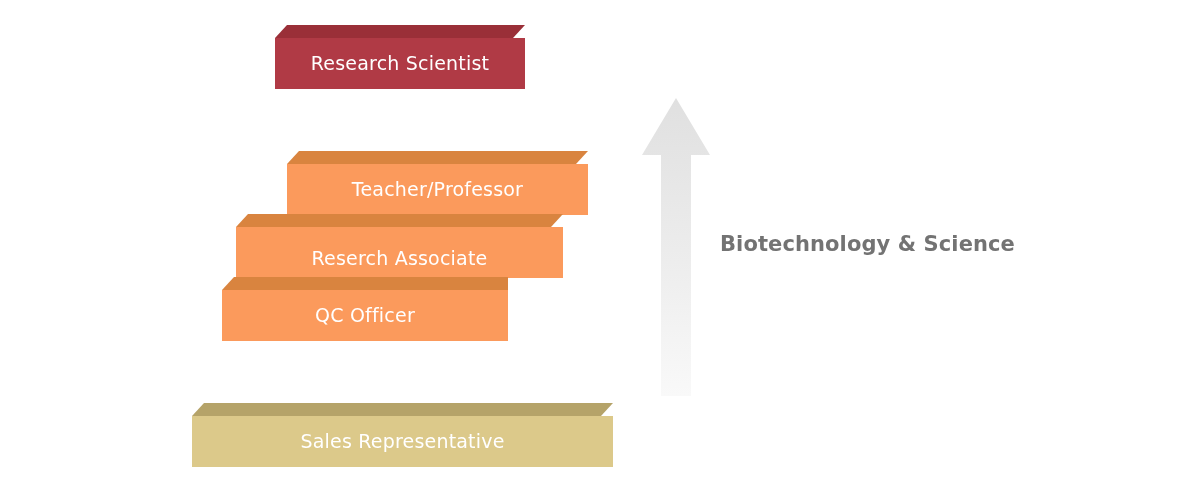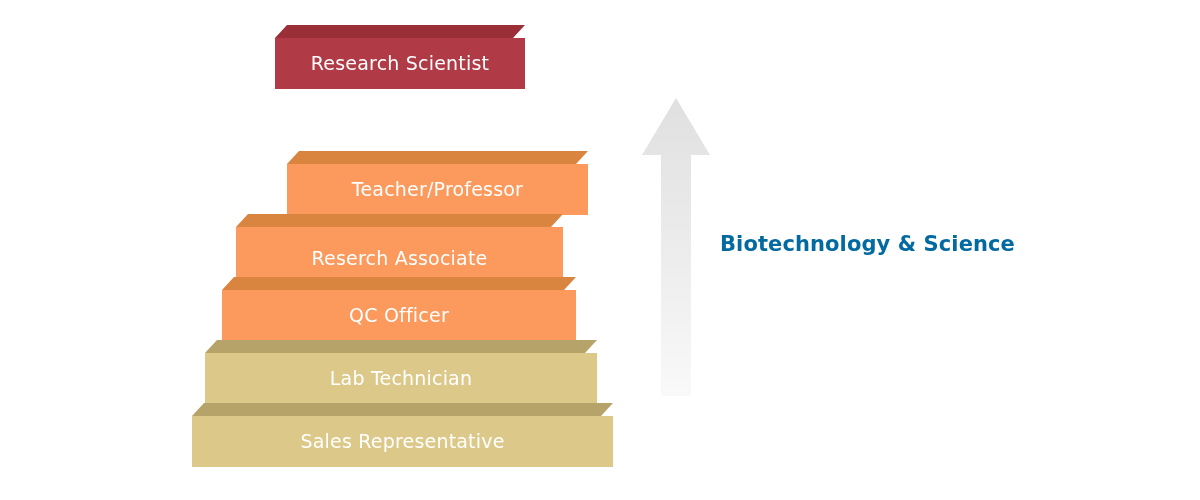--- a/index.html
+++ b/index.html
@@ -63,21 +63,21 @@
     width: 72px;
     height: 302px;
   }
   #arrow-wrap svg { display: block; }
 
   
   #caption {
     position: absolute;
     left: 720px;
     top: 234px;
-    color: #0369a1;
+    color: #737373;
     font-size: 21px;
     font-weight: 700;
     letter-spacing: 0.1px;
     white-space: nowrap;
     line-height: 1;
   }
 </style>
 </head>
 <body>
 
@@ -95,30 +95,24 @@
         <div class="tier-front" style="top: 13px; height: 51px; background: rgb(251, 154, 92);">
           <span class="tier-label" style="color: rgb(255, 255, 255);">Teacher/Professor</span>
         </div>
       </div>
       <div class="tier" style="left: 236px; top: 214px; width: 327px; height: 64px;">
         <div class="tier-top" style="background: rgb(217, 132, 63); height: 13px; clip-path: polygon(12px 0px, 100% 0px, 315px 100%, 0px 100%);"></div>
         <div class="tier-front" style="top: 13px; height: 51px; background: rgb(251, 154, 92);">
           <span class="tier-label" style="color: rgb(255, 255, 255); margin-top: 12px;">Reserch Associate</span>
         </div>
       </div>
-      <div class="tier" style="left: 222px; top: 277px; width: 354px; height: 64px;">
+      <div class="tier" style="left: 222px; top: 277px; width: 286px; height: 64px;">
         <div class="tier-top" style="background: rgb(217, 132, 63); height: 13px; clip-path: polygon(12px 0px, 100% 0px, 342px 100%, 0px 100%);"></div>
         <div class="tier-front" style="top: 13px; height: 51px; background: rgb(251, 154, 92);">
           <span class="tier-label" style="color: rgb(255, 255, 255);">QC Officer</span>
-        </div>
-      </div>
-      <div class="tier" style="left: 205px; top: 340px; width: 392px; height: 64px;">
-        <div class="tier-top" style="background: rgb(181, 163, 105); height: 13px; clip-path: polygon(12px 0px, 100% 0px, 380px 100%, 0px 100%);"></div>
-        <div class="tier-front" style="top: 13px; height: 51px; background: rgb(220, 201, 138);">
-          <span class="tier-label" style="color: rgb(255, 255, 255);">Lab Technician</span>
         </div>
       </div>
       <div class="tier" style="left: 192px; top: 403px; width: 421px; height: 72px;">
         <div class="tier-top" style="background: rgb(181, 163, 105); height: 13px; clip-path: polygon(12px 0px, 100% 0px, 409px 100%, 0px 100%);"></div>
         <div class="tier-front" style="top: 13px; height: 51px; background: rgb(220, 201, 138);">
           <span class="tier-label" style="color: rgb(255, 255, 255);">Sales Representative</span>
         </div>
       </div>
     </div>
 

